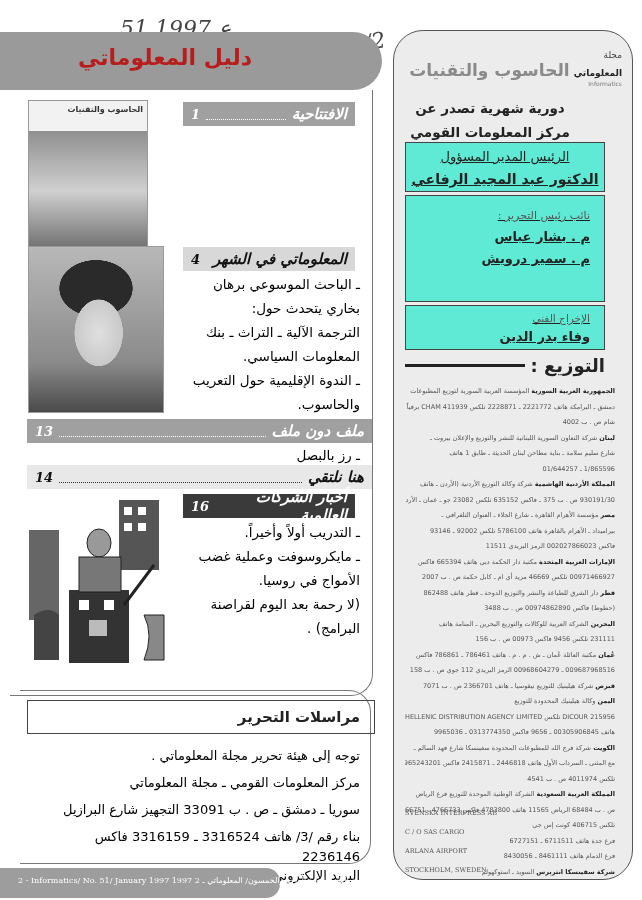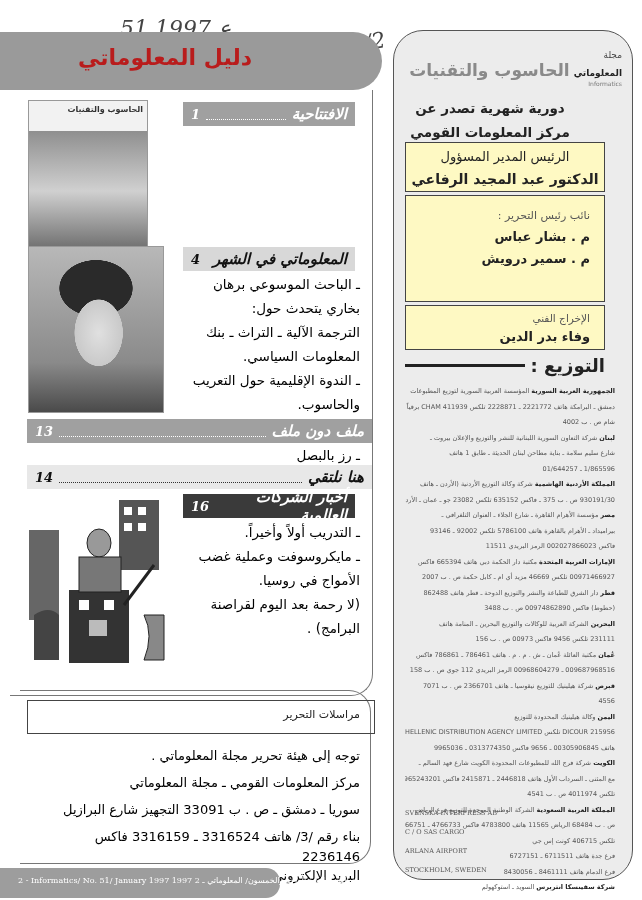--- a/index.html
+++ b/index.html
@@ -32,21 +32,21 @@
   .sec-bar.dark { background:#3a3a3a; }
 
   .body-text { direction:rtl; text-align:right; font-size:13.5px; line-height:24px; color:#000000; }
 
   
   .img-box { background:#cfcfcf; border:1px solid #999; overflow:hidden; }
 
   
   #right-panel { left:393px; top:30px; width:240px; height:850px; background:#ececec;
                  border:1.5px solid #555; border-radius:30px; box-sizing:border-box; }
-  .boxed { background:#fef9c3; border:1px solid #444; box-sizing:border-box; }
+  .boxed { background:#5eead4; border:1px solid #444; box-sizing:border-box;text-decoration:underline; }
   .dist-line { direction:rtl; text-align:right; font-size:6.5px; line-height:15.5px; color:#555; white-space:nowrap; overflow:hidden; }
   .dist-line b { color:#222; }
   .latin { font-family:"DejaVu Serif", serif; font-size:6.5px; color:#555; text-align:left; line-height:19px; }
 
   
   #corr { left:20px; top:690px; width:350px; height:172px; }
   #corr-title-box { left:27px; top:700px; width:348px; height:34px; border:1.5px solid #444; box-sizing:border-box; }
 
   
   #footer { left:0; top:868px; width:280px; height:30px; background:#9d9d9d; border-radius:0 14px 14px 0; }
@@ -132,21 +132,21 @@
 <div class="abs body-text" style="left:170px; top:520px; width:190px;">
   <div>ـ التدريب أولاً وأخيراً.</div>
   <div>ـ مايكروسوفت وعملية غضب</div>
   <div>الأمواج في روسيا.</div>
   <div>(لا رحمة بعد اليوم لقراصنة</div>
   <div>البرامج) .</div>
 </div>
 
 <div id="corr" class="abs" style="border-right:1.5px solid #777; border-top:1.5px solid #777; border-bottom:1.5px solid #777; border-radius:0 22px 22px 0;"></div>
 <div id="corr-title-box" class="abs">
-  <div style="direction:rtl; text-align:right; font-weight:normal; font-size:11px; padding:7px 14px 0 0;">مراسلات التحرير</div>
+  <div style="direction:rtl; text-align:right; font-weight:bold; font-size:15px; padding:7px 14px 0 0;">مراسلات التحرير</div>
 </div>
 <div class="abs body-text" style="left:60px; top:742px; width:300px; font-size:13px; line-height:27px;">
   <div>توجه إلى هيئة تحرير مجلة المعلوماتي .</div>
   <div>مركز المعلومات القومي ـ مجلة المعلوماتي</div>
   <div>سوريا ـ دمشق ـ ص . ب 33091 التجهيز شارع البرازيل</div>
   <div style="line-height:20px; margin-top:4px;">بناء رقم /3/ هاتف 3316524 ـ 3316159 فاكس 2236146</div>
   <div style="line-height:18px; display:flex; direction:rtl; gap:6px;">
     <span>البريد الإلكتروني :</span>
     <span style="direction:ltr; font-family:'DejaVu Serif', serif; font-size:11px;">E - Mail : nice@ritsec. com. eg</span>
   </div>
@@ -206,25 +206,24 @@
     <div class="dist-line"><span>فاكس 002027866023 الرمز البريدي 11511</span></div>
     <div class="dist-line"><b>الإمارات العربية المتحدة</b> <span>مكتبة دار الحكمة دبي هاتف 665394 فاكس</span></div>
     <div class="dist-line"><span>00971466927 تلكس 46669 مزيد أي ام ـ كابل حكمة ص . ب 2007</span></div>
     <div class="dist-line"><b>قطر</b> <span>دار الشرق للطباعة والنشر والتوزيع الدوحة ـ قطر هاتف 862488</span></div>
     <div class="dist-line"><span>(حطوط) فاكس 00974862890 ص . ب 3488</span></div>
     <div class="dist-line"><b>البحرين</b> <span>الشركة العربية للوكالات والتوزيع البحرين ـ المنامة هاتف</span></div>
     <div class="dist-line"><span>231111 تلكس 9456 فاكس 00973 ص . ب 156</span></div>
     <div class="dist-line"><b>عُمان</b> <span>مكتبة العائلة عُمان ـ ش . م . م . هاتف 786461 ـ 786861 فاكس</span></div>
     <div class="dist-line"><span>009687968516 ـ 00968604279 الرمز البريدي 112 جوي ص . ب 158</span></div>
     <div class="dist-line"><b>قبرص</b> <span>شركة هيلينيك للتوزيع نيقوسيا ـ هاتف 2366701 ص . ب 7071</span></div>
-    <div class="dist-line"><span>4556</span></div>
     <div class="dist-line"><b>اليمن</b> <span>وكالة هيلينيك المحدودة للتوزيع</span></div>
     <div class="dist-line"><span>DICOUR 215956 تلكس HELLENIC DISTRIBUTION AGENCY LIMITED</span></div>
     <div class="dist-line"><span>هاتف 00305906845 ـ 9656 فاكس 0313774350 ـ 9965036</span></div>
-    <div class="dist-line"><b>الكويت</b> <span>شركة فرج الله للمطبوعات المحدودة الكويت شارع فهد السالم ـ</span></div>
+    <div class="dist-line"><b>الكويت</b> <span>شركة فرج الله للمطبوعات المحدودة سفينسكا شارع فهد السالم ـ</span></div>
     <div class="dist-line"><span>مع المثنى ـ السرداب الأول هاتف 2446818 ـ 2415871 فاكس 00965243201</span></div>
     <div class="dist-line"><span>تلكس 4011974 ص . ب 4541</span></div>
     <div class="dist-line"><b>المملكة العربية السعودية</b> <span>الشركة الوطنية الموحدة للتوزيع فرع الرياض</span></div>
     <div class="dist-line"><span>ص . ب 68484 الرياض 11565 هاتف 4783800 فاكس 4766733 ـ 4766751</span></div>
     <div class="dist-line"><span>تلكس 406715 كونت إس جي</span></div>
     <div class="dist-line"><span>فرع جدة هاتف 6711511 ـ 6727151</span></div>
     <div class="dist-line"><span>فرع الدمام هاتف 8461111 ـ 8430056</span></div>
     <div class="dist-line"><b>شركة سفينسكا انتربرس</b> <span>السويد ـ استوكهولم</span></div>
   </div>
 

